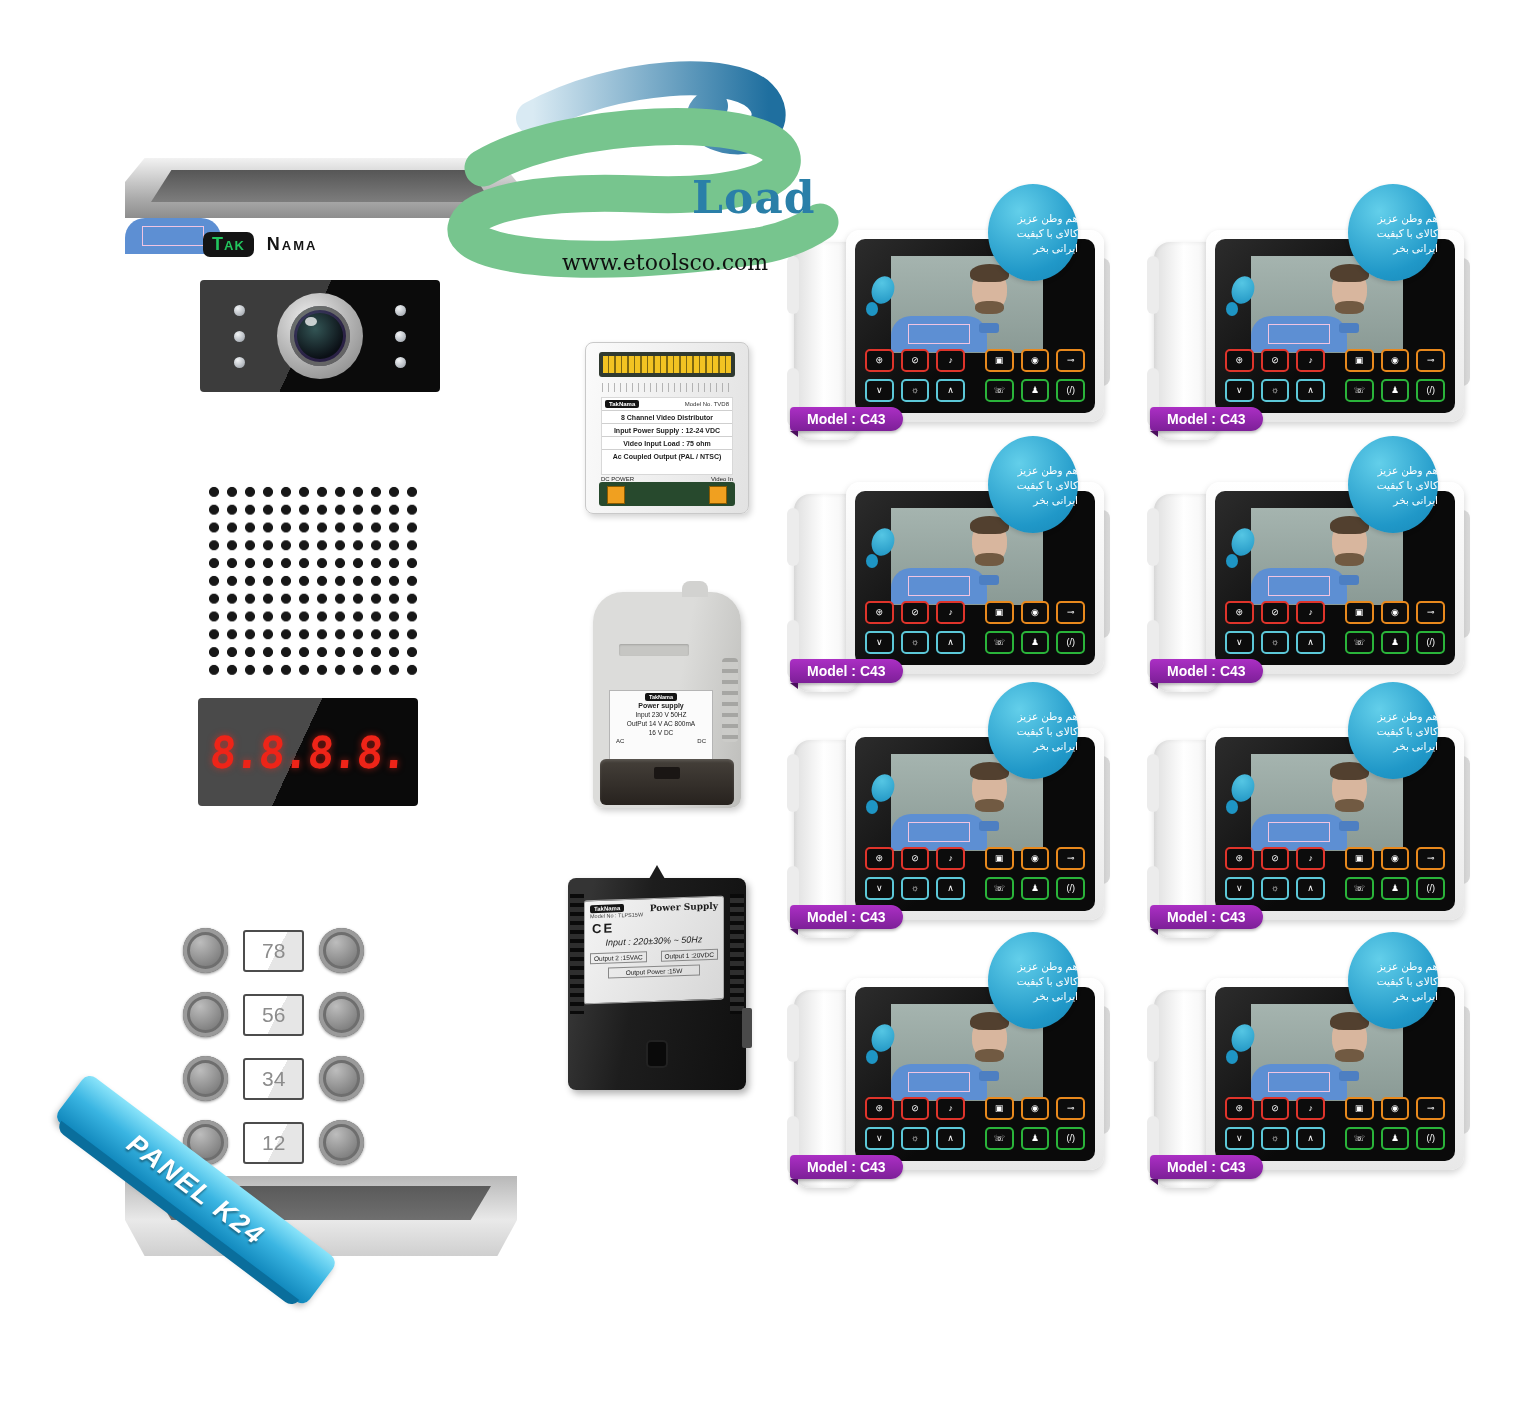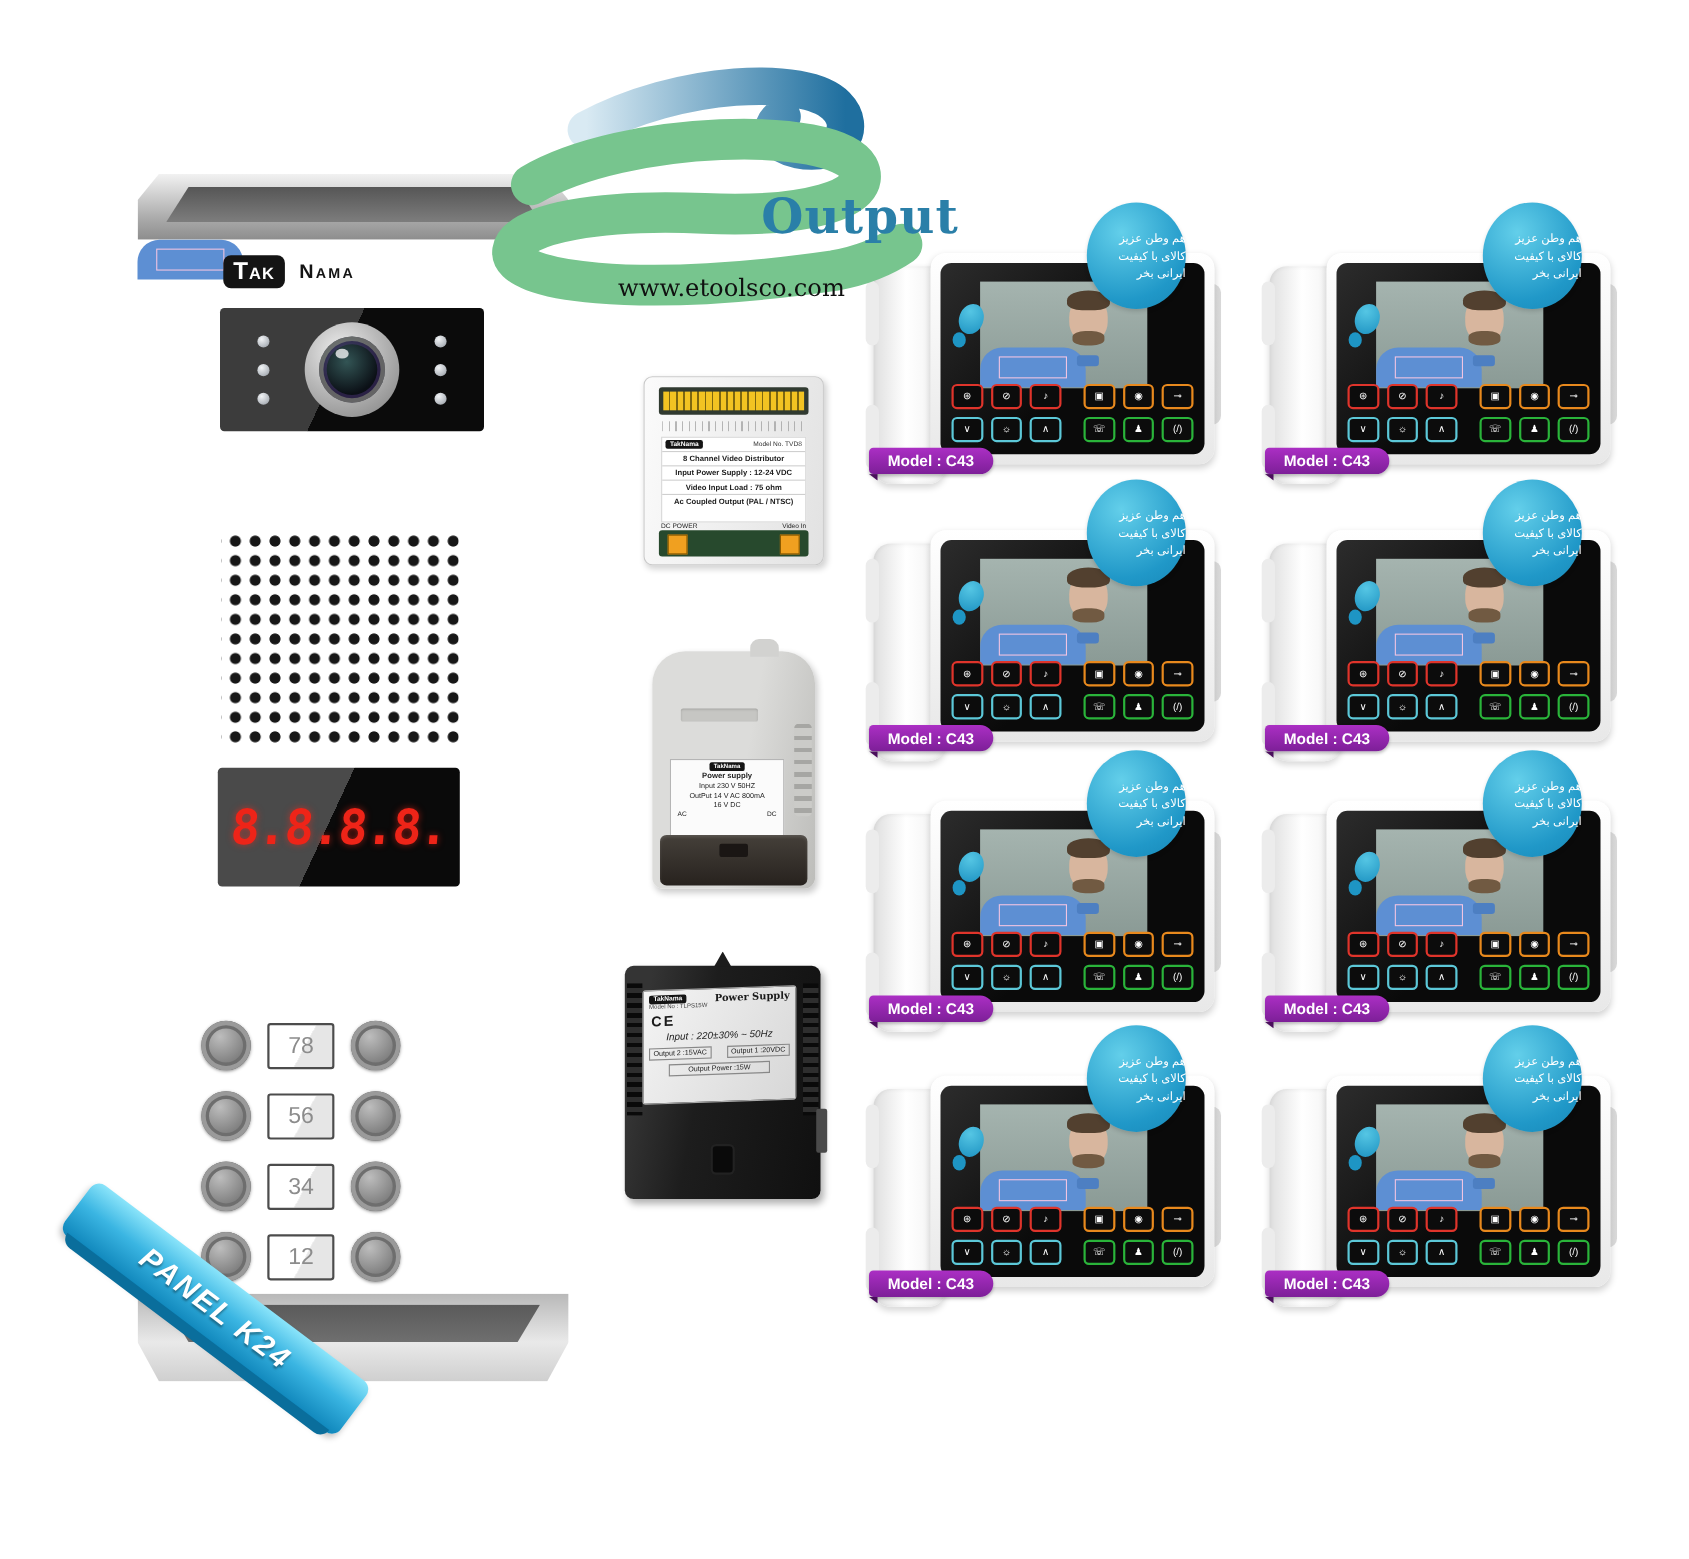--- a/index.html
+++ b/index.html
@@ -26,22 +26,22 @@
   .p-body::before{content:"";position:absolute;left:17px;right:17px;top:8px;bottom:8px;
           border:1px solid #f0c4e2;pointer-events:none;}
   .p-botcap{position:absolute;left:0;top:1018px;right:0;height:80px;
             background:linear-gradient(180deg,#b8b8b8,#e9e9e9 55%,#cfcfcf);
             clip-path:polygon(0 0,100% 0,100% 55%,95% 100%,5% 100%,0 55%);}
   .p-botcap::after{content:"";position:absolute;left:26px;right:26px;top:10px;height:34px;
             background:linear-gradient(180deg,#5a5a5a,#6f6f6f);
             clip-path:polygon(0 0,100% 0,94% 100%,6% 100%);}
 
   .tn-logo{position:absolute;left:78px;top:14px;display:flex;align-items:center;}
-  .tn-tak{background:#141414;color:#ffffff;border-radius:7px;padding:2px 9px;font-weight:bold;
-          font-size:22px;letter-spacing:1px;font-variant:small-caps;}
+  .tn-tak{background:#141414;color:#22c55e;border-radius:7px;padding:2px 9px;font-weight:bold;
+          font-size:18px;letter-spacing:1px;font-variant:small-caps;}
   .tn-nama{color:#141414;font-weight:bold;font-size:18px;margin-left:13px;letter-spacing:2px;
           font-variant:small-caps;}
 
   .cam{position:absolute;left:75px;top:62px;width:240px;height:112px;border-radius:4px;
        background:linear-gradient(115deg,#3c3c3c 0 45%,#0b0b0b 45%);
        display:flex;align-items:center;justify-content:space-between;padding:0 34px;box-sizing:border-box;}
   .led-col{display:flex;flex-direction:column;gap:15px;}
   .led-dot{width:11px;height:11px;border-radius:50%;
        background:radial-gradient(circle at 35% 30%,#f2f4f6,#b9bec4 60%,#8d9298);}
   .lens{position:absolute;left:50%;top:50%;transform:translate(-50%,-50%);width:86px;height:86px;border-radius:50%;
@@ -209,21 +209,21 @@
     <svg width="436" height="242" viewBox="0 0 436 242">
       <defs>
         <linearGradient id="blg" x1="0" y1="0" x2="1" y2="0">
           <stop offset="0" stop-color="#d9eaf3"></stop>
             <stop offset="1" stop-color="#1f6f9f"></stop>
         </linearGradient>
       </defs>
       <path d="M105,62 C190,16 305,12 332,40 C352,60 336,88 297,80 C276,75 268,60 283,50" stroke="url(#blg)" stroke-width="34" fill="none" stroke-linecap="round"></path>
       <path d="M55,112 C140,62 330,58 352,96 C368,126 300,142 212,138 C122,134 42,146 38,172 C34,200 150,216 330,190 C358,185 376,177 392,166" stroke="#77c58e" stroke-width="37" fill="none" stroke-linecap="round"></path>
     </svg>
-    <div class="brand-tools">Output</div>
+    <div class="brand-tools">Load</div>
   </div>
   <div class="site-url">www.etoolsco.com</div>
 
   <div class="panel">
     <div class="p-topcap"></div>
     <div class="p-body">
       <div class="tn-logo">
         <span class="tn-tak">Tak</span>
         <span class="tn-nama">Nama</span>
       </div>

